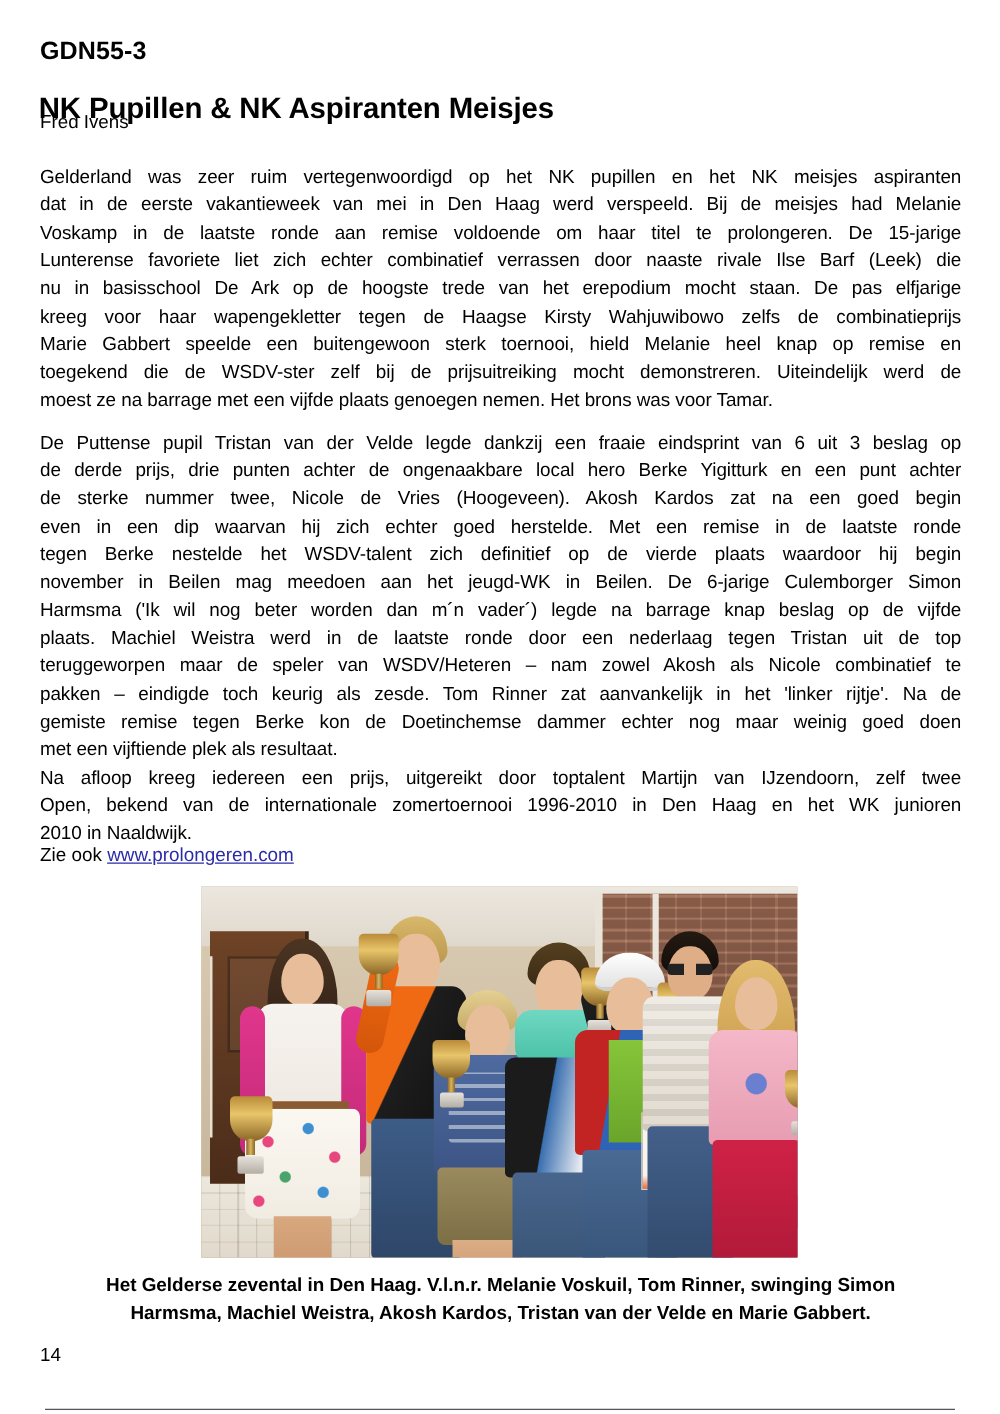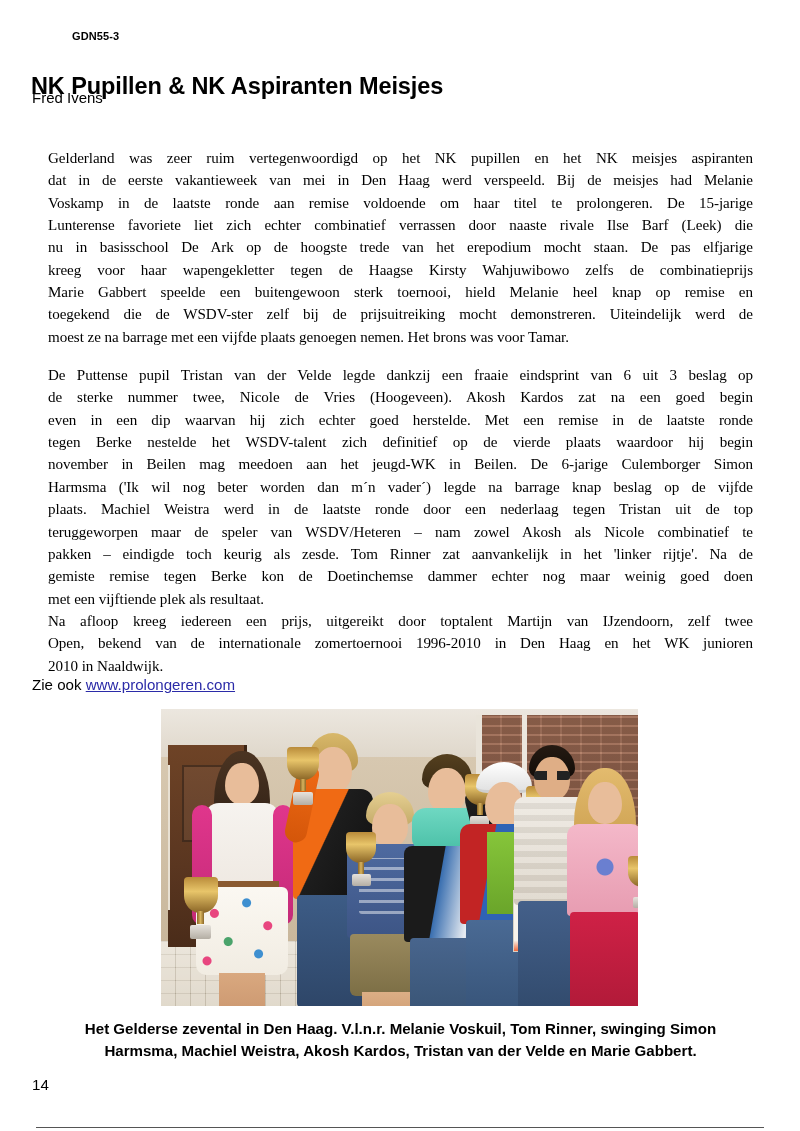--- a/index.html
+++ b/index.html
@@ -18,24 +18,23 @@
     background: #ffffff;
     overflow: hidden;
     box-sizing: border-box;
   }
 
   
   .doc-code {
     position: absolute;
     left: 32px;
     top: 30px;
-    font-size: 11px;
+    font-size: 20px;
     font-weight: bold;
     letter-spacing: 0.1px;
-    margin-left: 40px;
   }
   .doc-title {
     position: absolute;
     left: 31px;
     top: 57px;
     font-size: 23.5px;
     font-weight: bold;
     letter-spacing: -0.1px;
     white-space: nowrap;
   }
@@ -48,27 +47,26 @@
   }
 
   
   .article {
     position: absolute;
     left: 32px;
     top: 131px;
     width: 737px;
   }
   .para {
-    margin: 16px;
+    margin: 0;
     font-size: 15.1px;
     line-height: 22.35px;
     text-align: justify;
     text-justify: inter-word;
     letter-spacing: -0.05px;
-    font-family: Liberation Serif, serif;
   }
   .para + .para {
     margin-top: 11.5px;
   }
 
   
   .jline {
     display: block;
     text-align: justify;
     text-align-last: justify;
@@ -256,20 +254,21 @@
       <span class="jline">Voskamp in de laatste ronde aan remise voldoende om haar titel te prolongeren. De 15-jarige</span>
       <span class="jline">Lunterense favoriete liet zich echter combinatief verrassen door naaste rivale Ilse Barf (Leek) die</span>
       <span class="jline">nu in basisschool De Ark op de hoogste trede van het erepodium mocht staan. De pas elfjarige</span>
       <span class="jline">kreeg voor haar wapengekletter tegen de Haagse Kirsty Wahjuwibowo zelfs de combinatieprijs</span>
       <span class="jline">Marie Gabbert speelde een buitengewoon sterk toernooi, hield Melanie heel knap op remise en</span>
       <span class="jline">toegekend die de WSDV-ster zelf bij de prijsuitreiking mocht demonstreren. Uiteindelijk werd de</span>
       <span class="jline nofill">moest ze na barrage met een vijfde plaats genoegen nemen. Het brons was voor Tamar.</span>
     </p>
     <p class="para">
       <span class="jline">De Puttense pupil Tristan van der Velde legde dankzij een fraaie eindsprint van 6 uit 3 beslag op</span>
+      <span class="jline">de derde prijs, drie punten achter de ongenaakbare local hero Berke Yigitturk en een punt achter</span>
       <span class="jline">de sterke nummer twee, Nicole de Vries (Hoogeveen). Akosh Kardos zat na een goed begin</span>
       <span class="jline">even in een dip waarvan hij zich echter goed herstelde. Met een remise in de laatste ronde</span>
       <span class="jline">tegen Berke nestelde het WSDV-talent zich definitief op de vierde plaats waardoor hij begin</span>
       <span class="jline">november in Beilen mag meedoen aan het jeugd-WK in Beilen. De 6-jarige Culemborger Simon</span>
       <span class="jline">Harmsma ('Ik wil nog beter worden dan m´n vader´) legde na barrage knap beslag op de vijfde</span>
       <span class="jline">plaats. Machiel Weistra werd in de laatste ronde door een nederlaag tegen Tristan uit de top</span>
       <span class="jline">teruggeworpen maar de speler van WSDV/Heteren – nam zowel Akosh als Nicole combinatief te</span>
       <span class="jline">pakken – eindigde toch keurig  als zesde. Tom Rinner zat aanvankelijk in het 'linker rijtje'. Na de</span>
       <span class="jline">gemiste remise tegen Berke kon de Doetinchemse dammer echter nog maar weinig goed doen</span>
       <span class="jline nofill">met een vijftiende plek als resultaat.</span>

